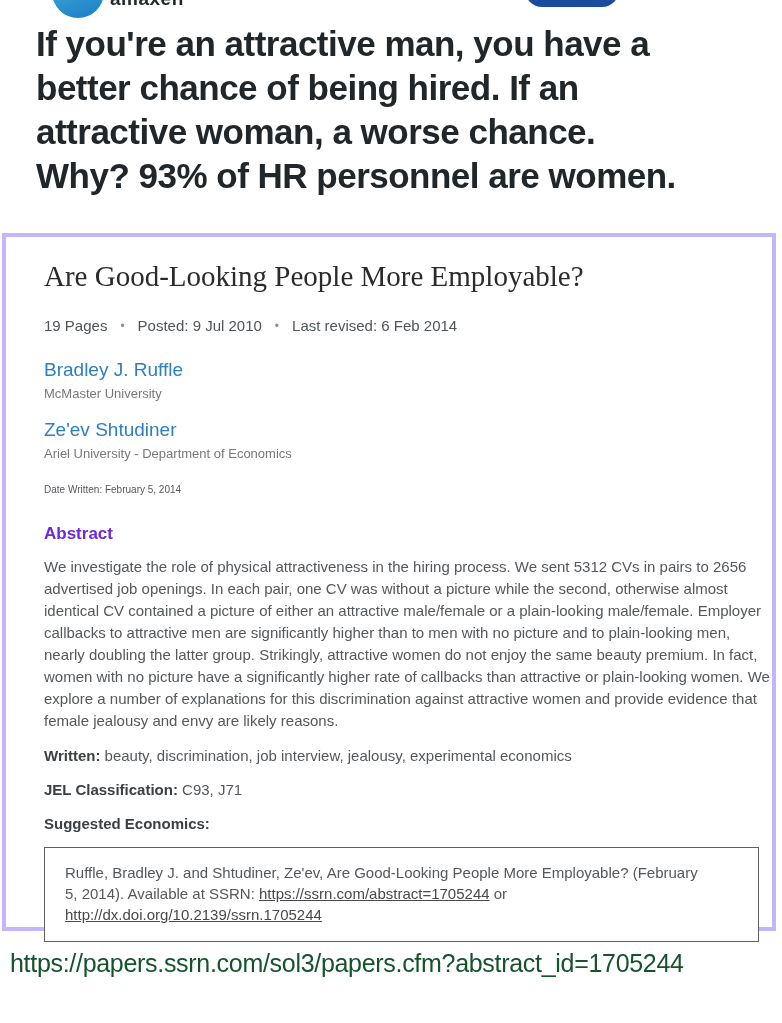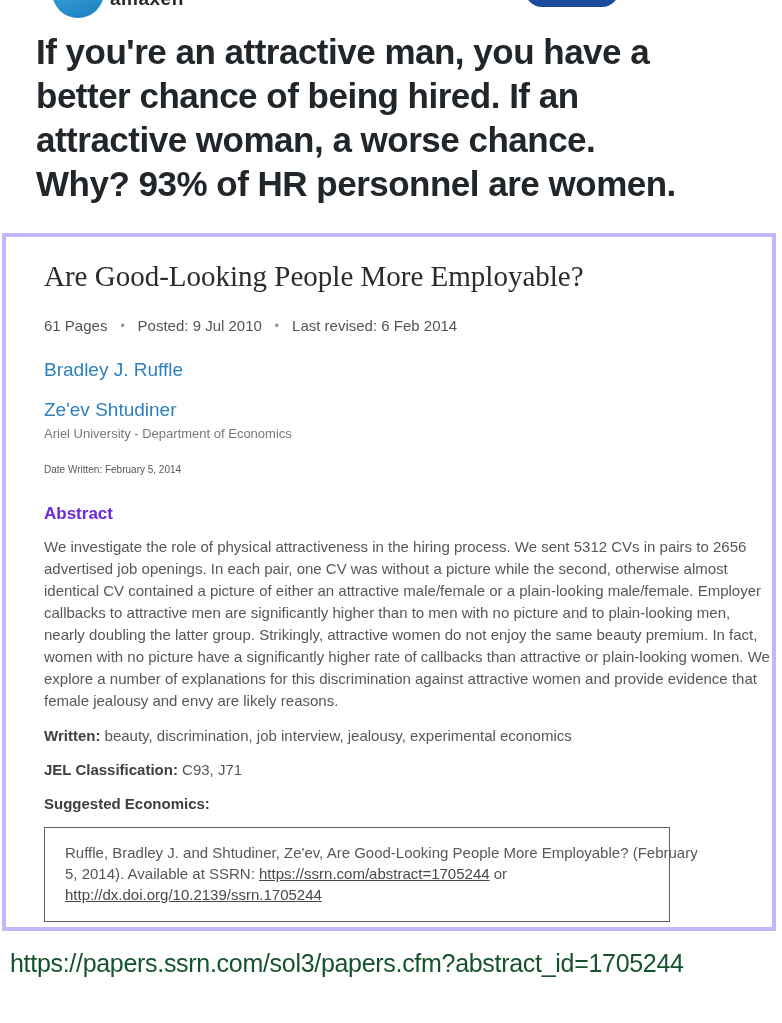--- a/index.html
+++ b/index.html
@@ -43,21 +43,21 @@
     top: -27px;
     width: 94px;
     height: 34px;
     border-radius: 17px;
     background: #1a4b9c;
     border: none;
   }
   .tweet-headline {
     position: absolute;
     left: 36px;
-    top: 30px;
+    top: 22px;
     width: 720px;
     font-size: 35px;
     line-height: 44px;
     font-weight: bold;
     letter-spacing: -0.5px;
     color: #21262b;
     white-space: pre-line;
   }
   
   .paper-card {
@@ -130,21 +130,21 @@
     font-size: 15px;
     line-height: 20px;
     color: #54585c;
   }
   .label-line .label {
     font-weight: bold;
     color: #3c4043;
   }
   .citation-box {
     margin-top: 13px;
-    width: 626px;
+    width: 715px;
     box-sizing: border-box;
     border: 1px solid #5f5f5f;
     padding: 14px 20px 16px 20px;
     background: #ffffff;
   }
   .citation-text {
     font-size: 15px;
     line-height: 21px;
     color: #54585c;
     width: 640px;
@@ -172,29 +172,30 @@
   <div class="tweet-headline">If you're an attractive man, you have a
 better chance of being hired. If an
 attractive woman, a worse chance.
 Why? 93% of HR personnel are women.</div>
 </div>
 
 <div class="paper-card">
   <h1 class="paper-title">Are Good-Looking People More Employable?</h1>
 
   <div class="paper-meta">
-    <span>61 Pages</span>
+    <span>19 Pages</span>
     <span class="sep">•</span>
     <span>Posted: 9 Jul 2010</span>
     <span class="sep">•</span>
     <span>Last revised: 6 Feb 2014</span>
   </div>
 
   <div class="author-block">
     <a class="author-name">Bradley J. Ruffle</a>
+    <div class="author-affiliation">McMaster University</div>
   </div>
 
   <div class="author-block second">
     <a class="author-name">Ze'ev Shtudiner</a>
     <div class="author-affiliation">Ariel University - Department of Economics</div>
   </div>
 
   <div class="date-written">Date Written: February 5, 2014</div>
 
   <h2 class="abstract-heading">Abstract</h2>

